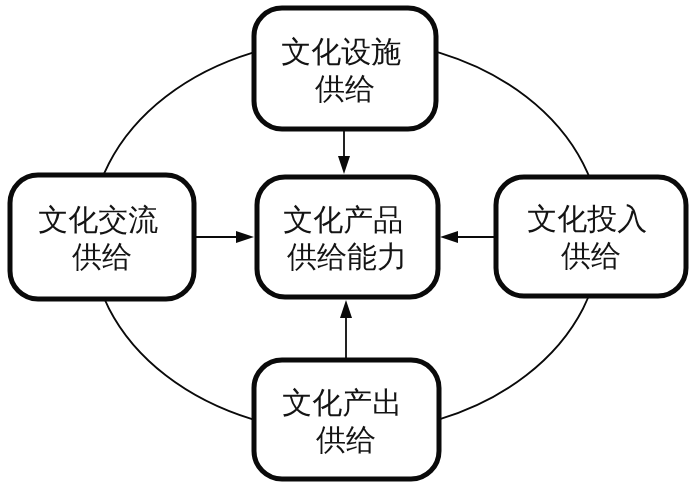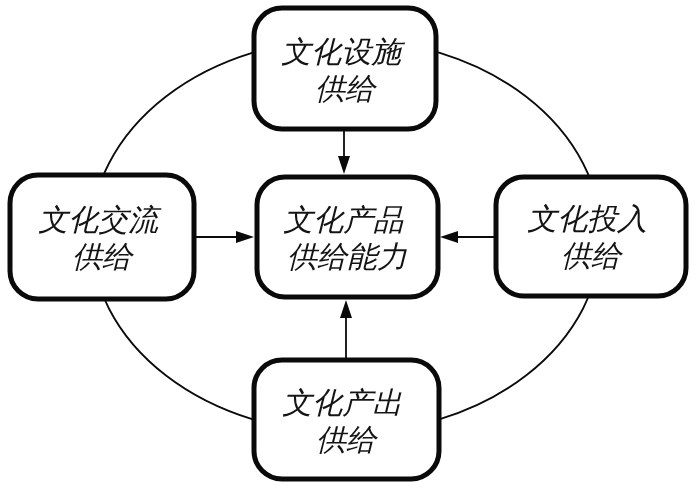--- a/index.html
+++ b/index.html
@@ -6,21 +6,20 @@
     margin: 0;
     padding: 0;
     background: #ffffff;
   }
   .stage {
     position: relative;
     width: 700px;
     height: 502px;
     background: #ffffff;
     overflow: hidden;
-    font-style: italic;
   }
   svg {
     display: block;
   }
   .node-box {
     fill: #ffffff;
     stroke: #0a0a0a;
     stroke-width: 5;
   }
   .node-label {

